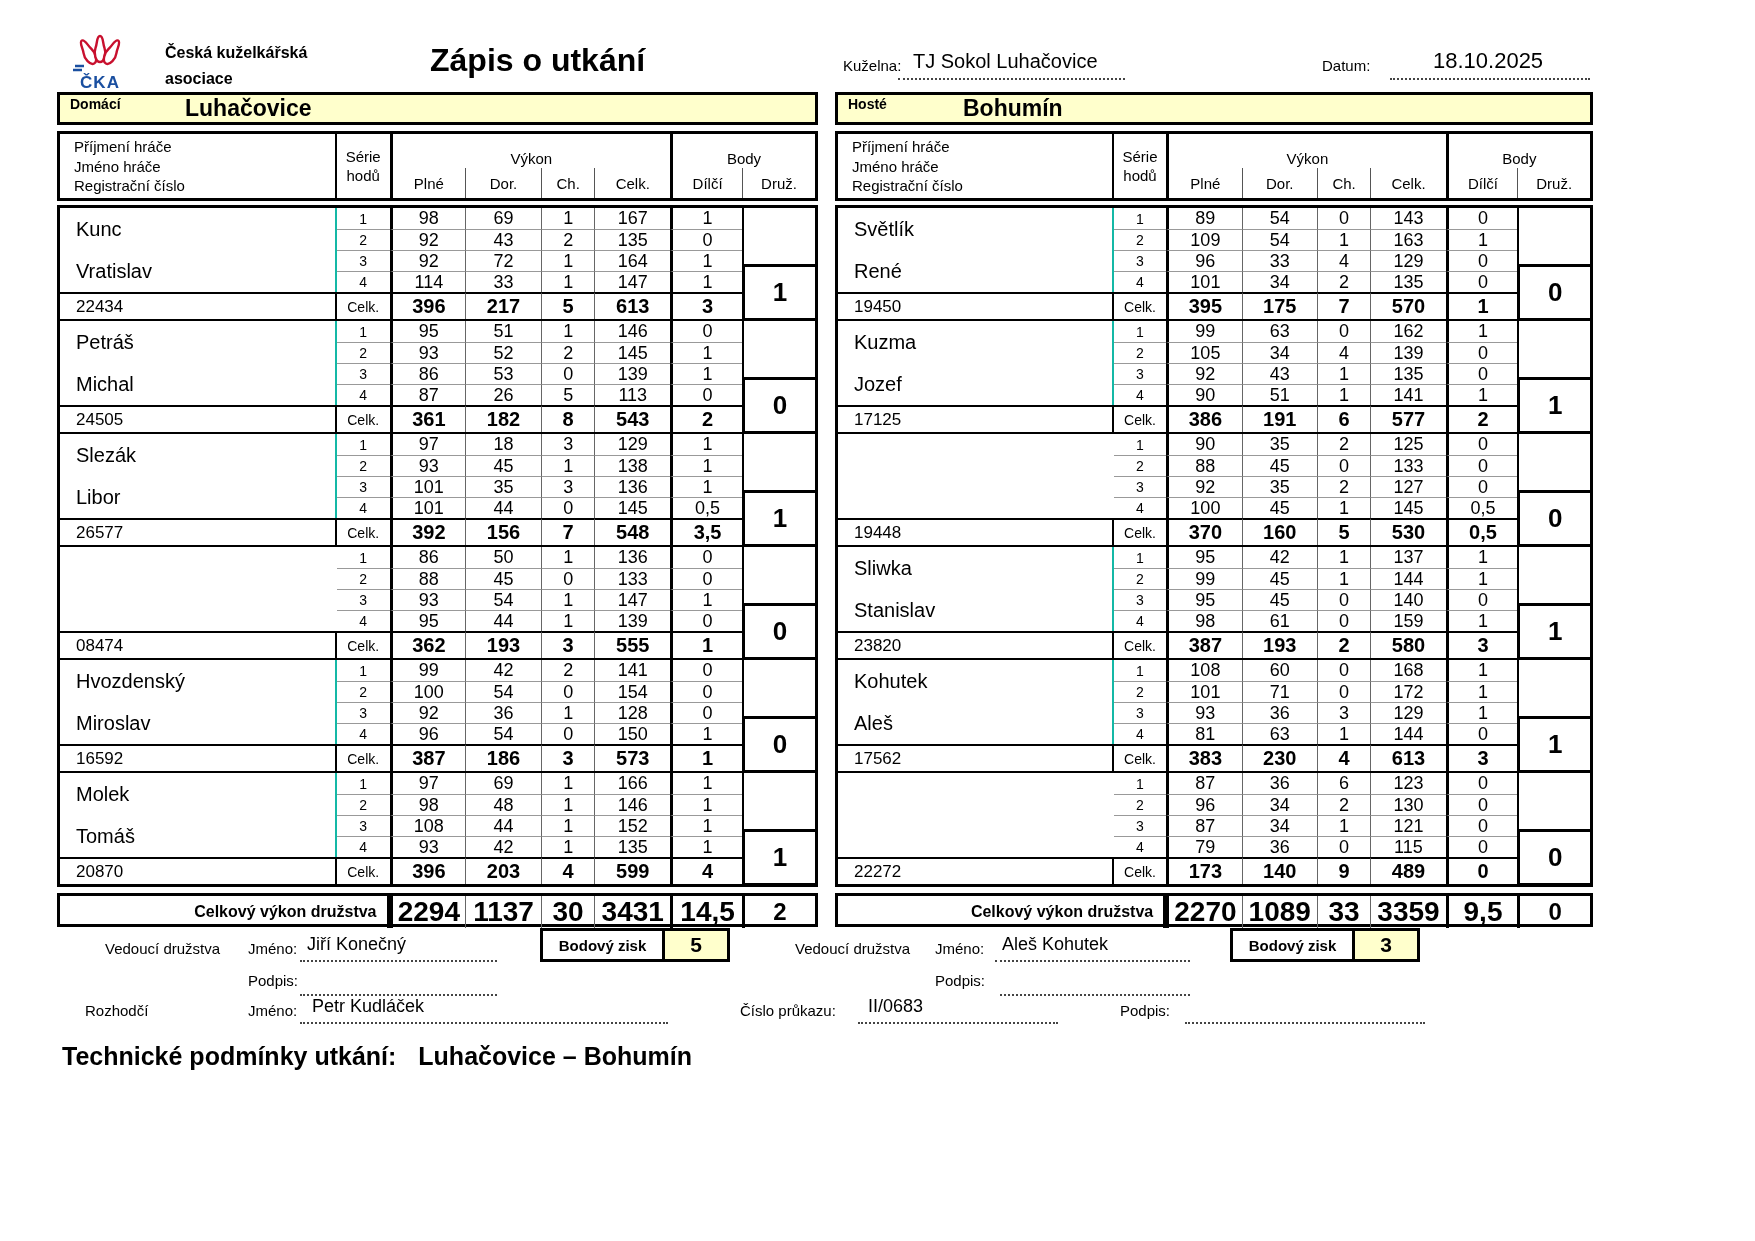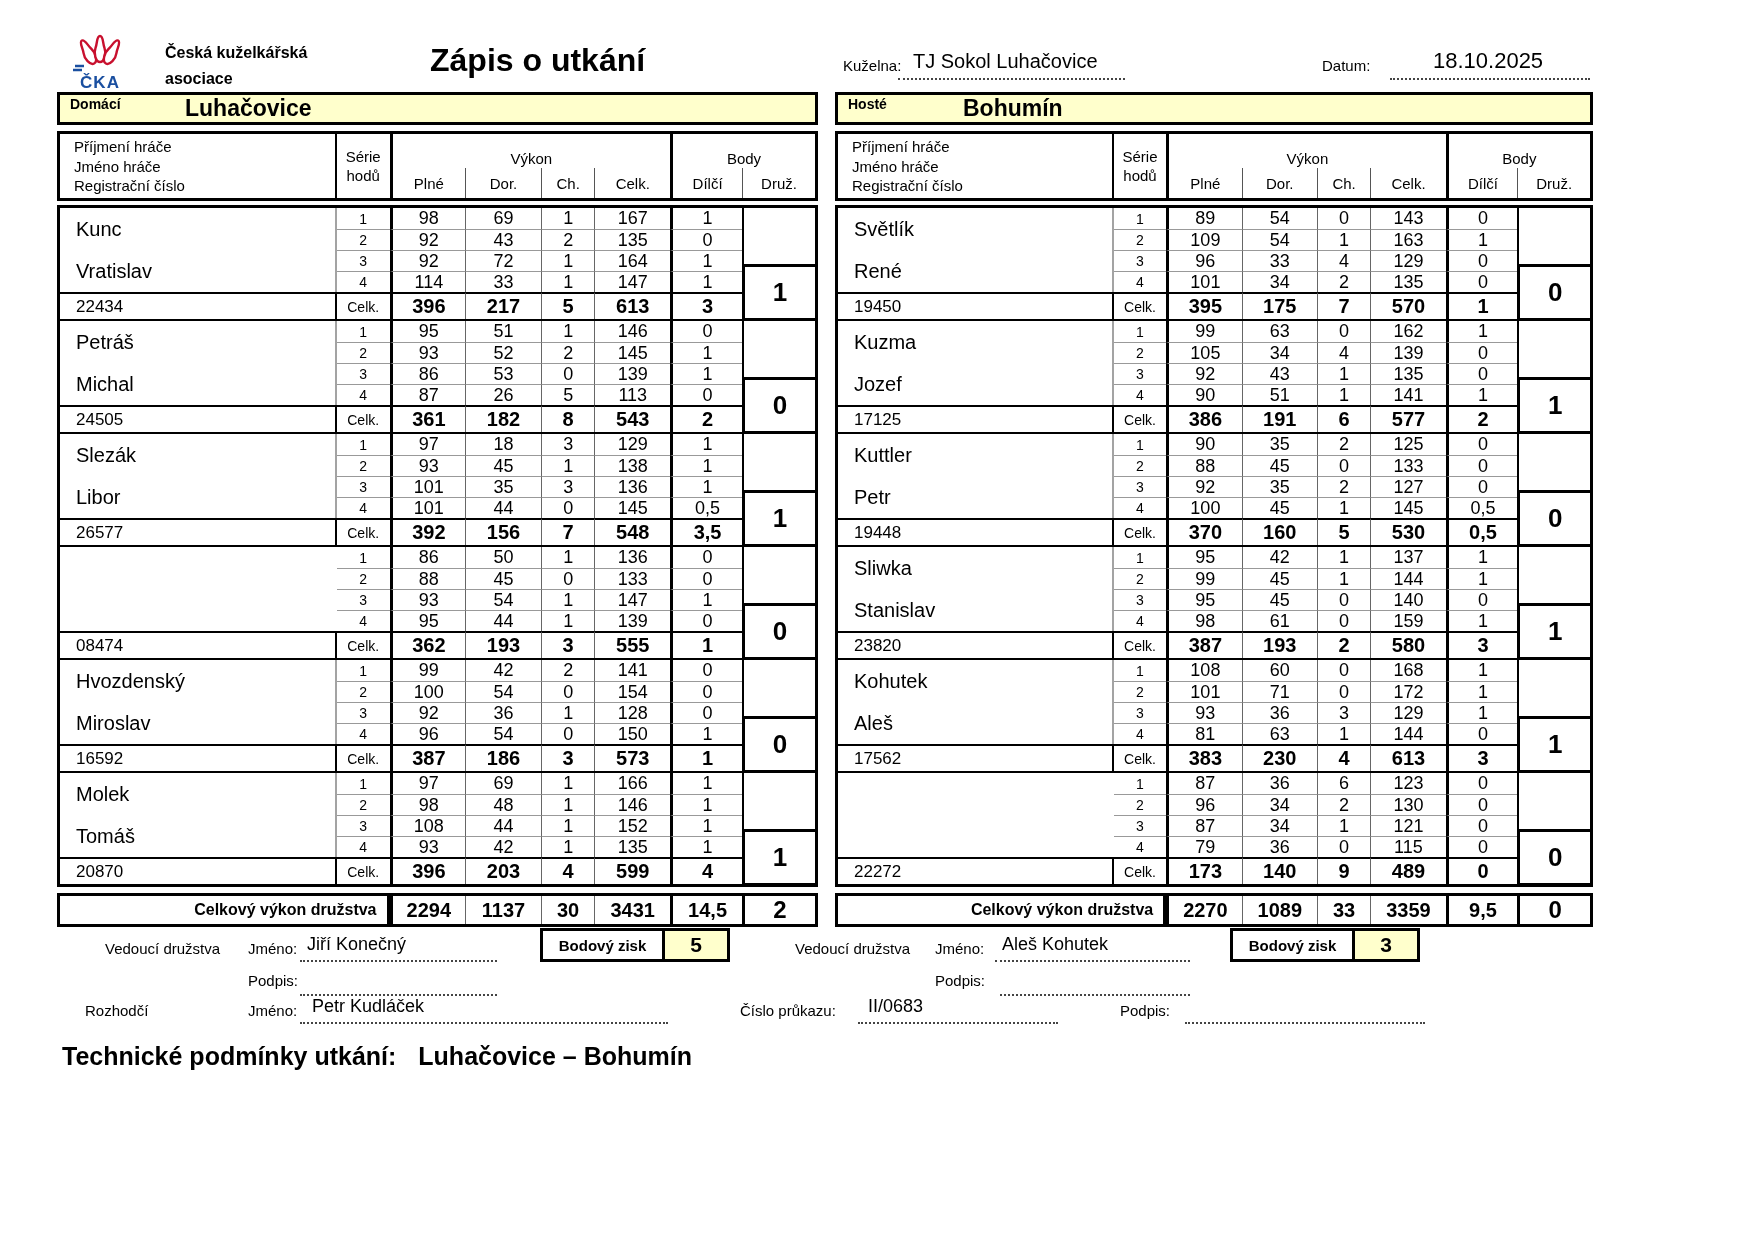--- a/index.html
+++ b/index.html
@@ -36,21 +36,21 @@
   .hsub.c3{grid-column:3;border-left:3px solid #000;}
   .hsub.c4{grid-column:4;border-left:1px solid #555;}
   .hsub.c5{grid-column:5;border-left:1px solid #555;}
   .hsub.c6{grid-column:6;border-left:1px solid #555;}
   .hsub.c7{grid-column:7;border-left:3px solid #000;}
   .hsub.c8{grid-column:8;border-left:1px solid #555;}
 
   .tbodybox{margin-top:4px;border:3px solid #000;}
   .block{grid-template-rows:21px 21px 21px 21px 27px;}
   .block + .block{border-top:2px solid #000;}
-  .cname{grid-column:1;grid-row:1/5;border-right:2px solid #a3a3a3;padding-left:16px;
+  .cname{grid-column:1;grid-row:1/5;border-right:2px solid #14b8a6;padding-left:16px;
          display:flex;flex-direction:column;justify-content:space-around;font-size:20px;}
   .pn{display:flex;align-items:center;}
   .cc{display:flex;align-items:center;justify-content:center;font-size:18px;}
   .serie{grid-column:2;font-size:14px;}
   .cc.c3{grid-column:3;border-left:3px solid #000;}
   .cc.c4{grid-column:4;border-left:1px solid #666;}
   .cc.c5{grid-column:5;border-left:1px solid #666;}
   .cc.c6{grid-column:6;border-left:1px solid #666;}
   .cc.c7{grid-column:7;border-left:3px solid #000;}
   .cc.r1,.cc.r2,.cc.r3{border-top:1px solid #999;}
@@ -59,21 +59,21 @@
   .creg{grid-column:1;grid-row:5;border-top:2px solid #000;border-right:2px solid #000;
         display:flex;align-items:center;padding-left:16px;font-size:17px;}
   .cdruz{grid-column:8;grid-row:1/6;border-left:2px solid #000;position:relative;}
   .druzbox{position:absolute;left:-2px;right:-3px;bottom:-2px;height:51px;border:3px solid #000;
            background:#fff;display:flex;align-items:center;justify-content:center;
            font-weight:700;font-size:26px;}
 
   .ttl{margin-top:6px;border:3px solid #000;height:34px;box-sizing:border-box;}
   .tlabel{grid-column:1/3;display:flex;align-items:center;justify-content:flex-end;
           padding-right:10px;font-weight:700;font-size:16px;border-right:3px solid #000;}
-  .ttlv{font-weight:700;font-size:20px;}
+  .ttlv{font-weight:700;font-size:28px;}
   .ttldruz{grid-column:8;border-left:3px solid #000;font-weight:700;font-size:24px;
            display:flex;align-items:center;justify-content:center;}
 
   
   .bodovy-box{position:absolute;height:34px;border:3px solid #000;box-sizing:border-box;
               display:flex;background:#fff;}
   .bz-label{flex:1;display:flex;align-items:center;justify-content:center;font-weight:700;font-size:15px;}
   .bz-value{width:62px;background:#ffffcc;border-left:3px solid #000;display:flex;
             align-items:center;justify-content:center;font-weight:700;font-size:21px;}
   .btitle{position:absolute;font-size:25px;font-weight:700;}
@@ -489,24 +489,20 @@
           <div class="cc v tot c3" style="grid-row:5">386</div>
           <div class="cc v tot c4" style="grid-row:5">191</div>
           <div class="cc v tot c5" style="grid-row:5">6</div>
           <div class="cc v tot c6" style="grid-row:5">577</div>
           <div class="cc v tot c7" style="grid-row:5">2</div>
           <div class="cdruz">
             <div class="druzbox">1</div>
           </div>
         </div>
         <div class="block tgrid">
-          <div class="cname">
-            <div class="pn">Kuttler</div>
-            <div class="pn">Petr</div>
-          </div>
           <div class="cc serie r0" style="grid-row:1">1</div>
           <div class="cc v c3 r0" style="grid-row:1">90</div>
           <div class="cc v c4 r0" style="grid-row:1">35</div>
           <div class="cc v c5 r0" style="grid-row:1">2</div>
           <div class="cc v c6 r0" style="grid-row:1">125</div>
           <div class="cc v c7 r0" style="grid-row:1">0</div>
           <div class="cc serie r1" style="grid-row:2">2</div>
           <div class="cc v c3 r1" style="grid-row:2">88</div>
           <div class="cc v c4 r1" style="grid-row:2">45</div>
           <div class="cc v c5 r1" style="grid-row:2">0</div>

